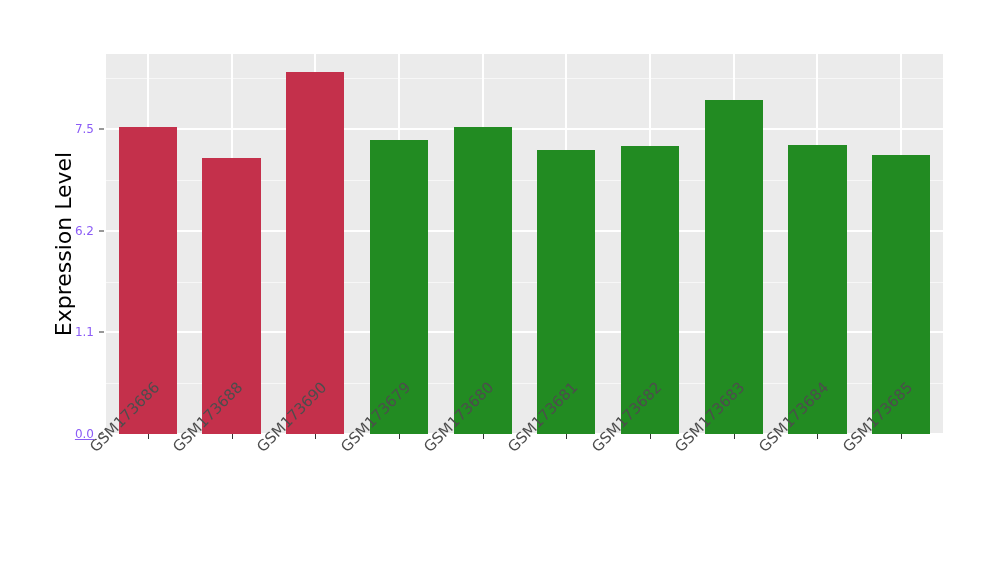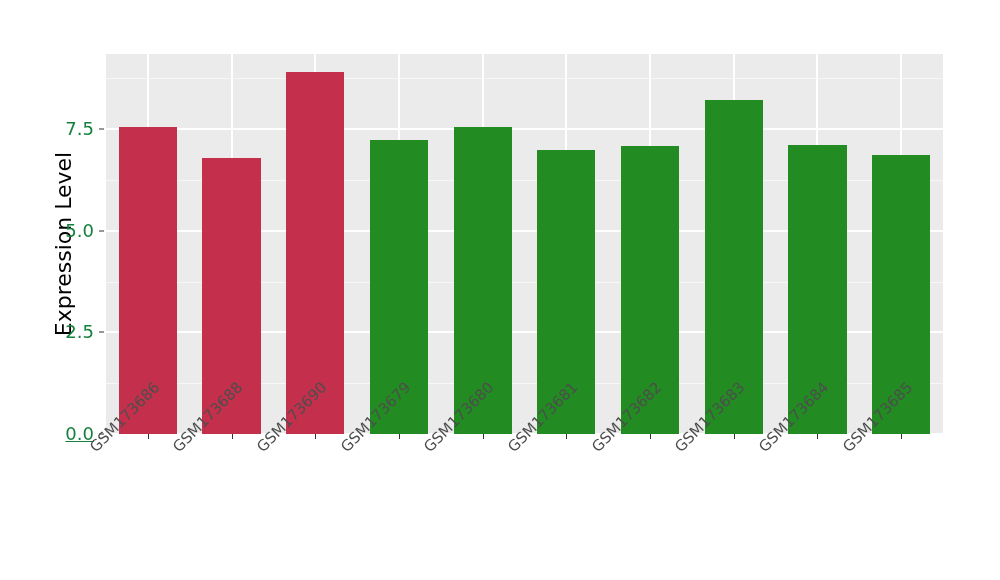--- a/index.html
+++ b/index.html
@@ -41,22 +41,22 @@
     letter-spacing: 0px;
     white-space: nowrap;
   }
 
   
   .y-tick-label {
     position: absolute;
     right: 0;
     width: 56px;
     text-align: right;
-    font-size: 18px;
-    color: #15803d;
+    font-size: 12px;
+    color: #8b5cf6;
     transform: translateY(-50%);
     line-height: 1;
   }
   .y-tick-wrap {
     position: absolute;
     left: 0px;
     top: 0px;
     width: 94px;
     height: 580px;
   }
@@ -130,23 +130,23 @@
 </head>
 <body>
 
 <div id="chart-root">
 
   <div class="y-axis-title">Expression Level</div>
 
   <div class="y-tick-wrap" id="y-ticks">
       <div class="y-tick-label" style="top: 434px; text-decoration: underline;">0.0</div>
       <div class="y-tick-mark" style="top: 434px;"></div>
-      <div class="y-tick-label" style="top: 332.396px;">2.5</div>
+      <div class="y-tick-label" style="top: 332.396px;">1.1</div>
       <div class="y-tick-mark" style="top: 332.396px;"></div>
-      <div class="y-tick-label" style="top: 230.791px;">5.0</div>
+      <div class="y-tick-label" style="top: 230.791px;">6.2</div>
       <div class="y-tick-mark" style="top: 230.791px;"></div>
       <div class="y-tick-label" style="top: 129.187px;">7.5</div>
       <div class="y-tick-mark" style="top: 129.187px;"></div>
     </div>
 
   <div class="panel" id="panel">
       <div class="gridline-minor" style="top: 329.198px;"></div>
       <div class="gridline-minor" style="top: 227.594px;"></div>
       <div class="gridline-minor" style="top: 125.989px;"></div>
       <div class="gridline-minor" style="top: 24.385px;"></div>

